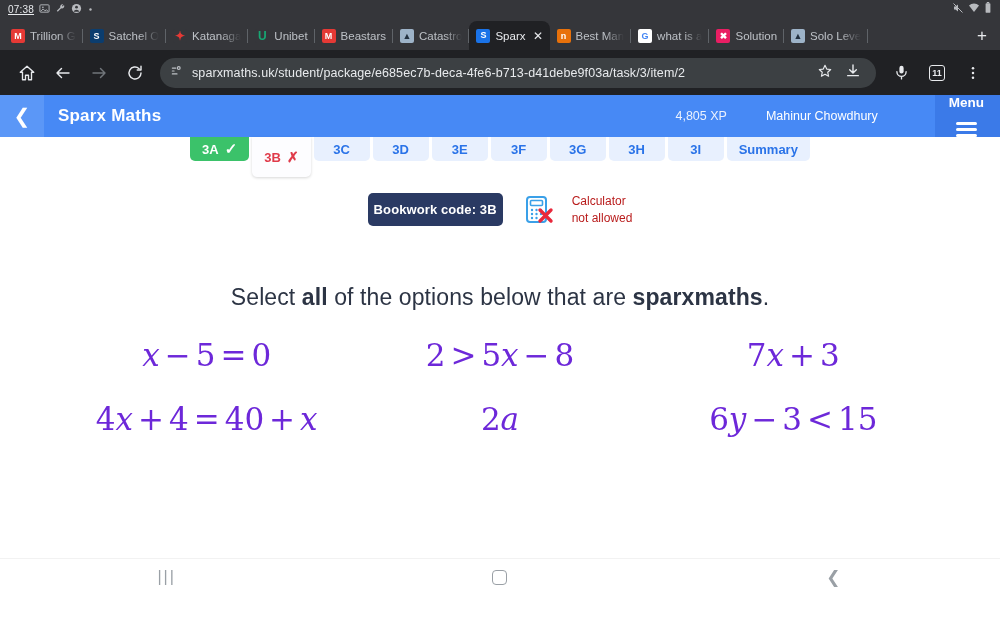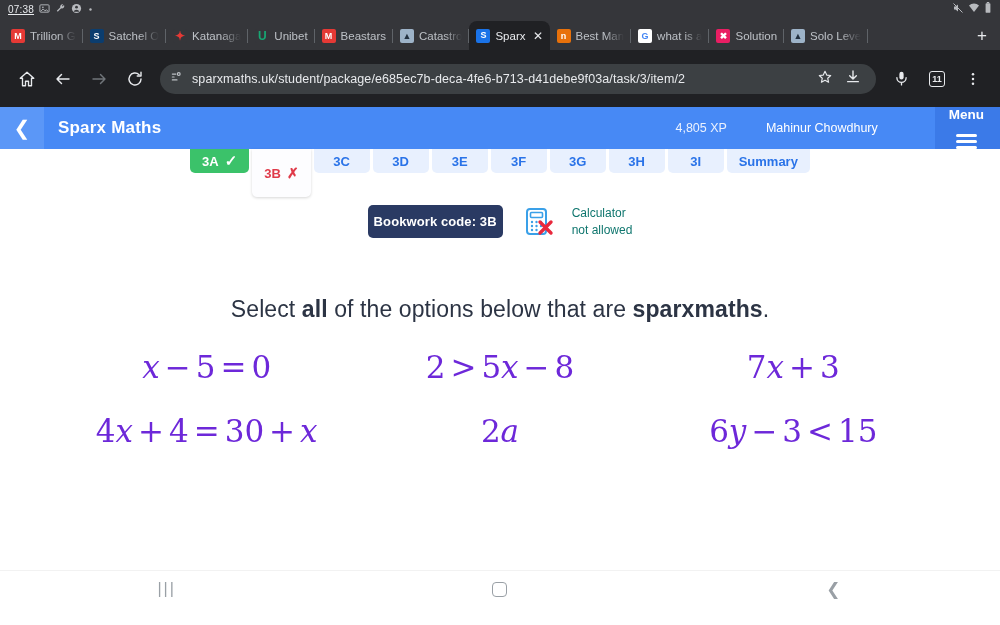--- a/index.html
+++ b/index.html
@@ -89,21 +89,21 @@
   }
   .new-tab {
     margin-left: auto;
     width: 28px; height: 28px;
     display: flex; align-items: center; justify-content: center;
     color: #e8eaed; font-size: 17px;
   }
 
   
   .omnibox-row {
-    height: 57px; width: 100%;
+    height: 45px; width: 100%;
     background: #202124;
     display: flex; align-items: center;
     padding: 0 10px;
     gap: 2px;
   }
   .nav-btn {
     width: 34px; height: 34px;
     display: flex; align-items: center; justify-content: center;
     color: #e8eaed;
   }
@@ -195,21 +195,21 @@
     font-size: 13px;
     font-weight: bold;
     background: #e8f0fe;
     color: #2a73e8;
     padding: 0 12px;
   }
   .ttab.done { background: #3bc26a; color: #ffffff; }
   .ttab.active {
     background: #fdfdff;
     color: #e03b4a;
-    height: 48px;
+    height: 40px;
     box-shadow: 0 1px 3px rgba(0,0,0,.16);
   }
   .ttab .mark { font-size: 13px; font-weight: bold; }
   .ttab.done .mark { color: #ffffff; font-size: 15px; }
   .ttab.active .mark { color: #e03b4a; font-size: 14px; }
   .ttab.summary { min-width: 80px; }
 
   
   .bookwork-row {
     display: flex; align-items: center; justify-content: center;
@@ -220,21 +220,21 @@
     background: #2a3a63;
     color: #ffffff;
     font-size: 13px;
     font-weight: bold;
     padding: 9px 6px;
     border-radius: 5px;
     letter-spacing: .1px;
   }
   .calc-note { display: flex; align-items: center; gap: 9px; }
   .calc-icon { position: relative; width: 30px; height: 32px; }
-  .calc-text { font-size: 12px; color: #0f766e; line-height: 1.35; margin-left: 8px; }
+  .calc-text { font-size: 12px; color: #b91c1c; line-height: 1.35; margin-left: 8px; }
 
   
   .question {
     text-align: center;
     margin-top: 58px;
     font-size: 23px;
     color: #2c3444;
     letter-spacing: .1px;
   }
   .question b { font-weight: bold; }
@@ -524,21 +524,21 @@
   </div>
 
   <div class="question">
     <span>Select </span><b>all</b><span> of the options below that are </span><b>sparxmaths</b><span>.</span>
   </div>
 
   <div class="options" id="optiongrid">
       <div class="option"><span class="var">x</span><span class="op">−</span><span class="num">5</span><span class="op">=</span><span class="num">0</span></div>
       <div class="option"><span class="num">2</span><span class="op">&gt;</span><span class="num">5</span><span class="var">x</span><span class="op">−</span><span class="num">8</span></div>
       <div class="option"><span class="num">7</span><span class="var">x</span><span class="op">+</span><span class="num">3</span></div>
-      <div class="option"><span class="num">4</span><span class="var">x</span><span class="op">+</span><span class="num">4</span><span class="op">=</span><span class="num">30</span><span class="op">+</span><span class="var">x</span></div>
+      <div class="option"><span class="num">4</span><span class="var">x</span><span class="op">+</span><span class="num">4</span><span class="op">=</span><span class="num">40</span><span class="op">+</span><span class="var">x</span></div>
       <div class="option"><span class="num">2</span><span class="var">a</span></div>
       <div class="option"><span class="num">6</span><span class="var">y</span><span class="op">−</span><span class="num">3</span><span class="op">&lt;</span><span class="num">15</span></div>
     </div>
 
   <div class="nav-bar">
     <div class="nav-item nav-recents">|||</div>
     <div class="nav-item">
         <span class="nav-home"></span>
       </div>
     <div class="nav-item nav-back">❮</div>

